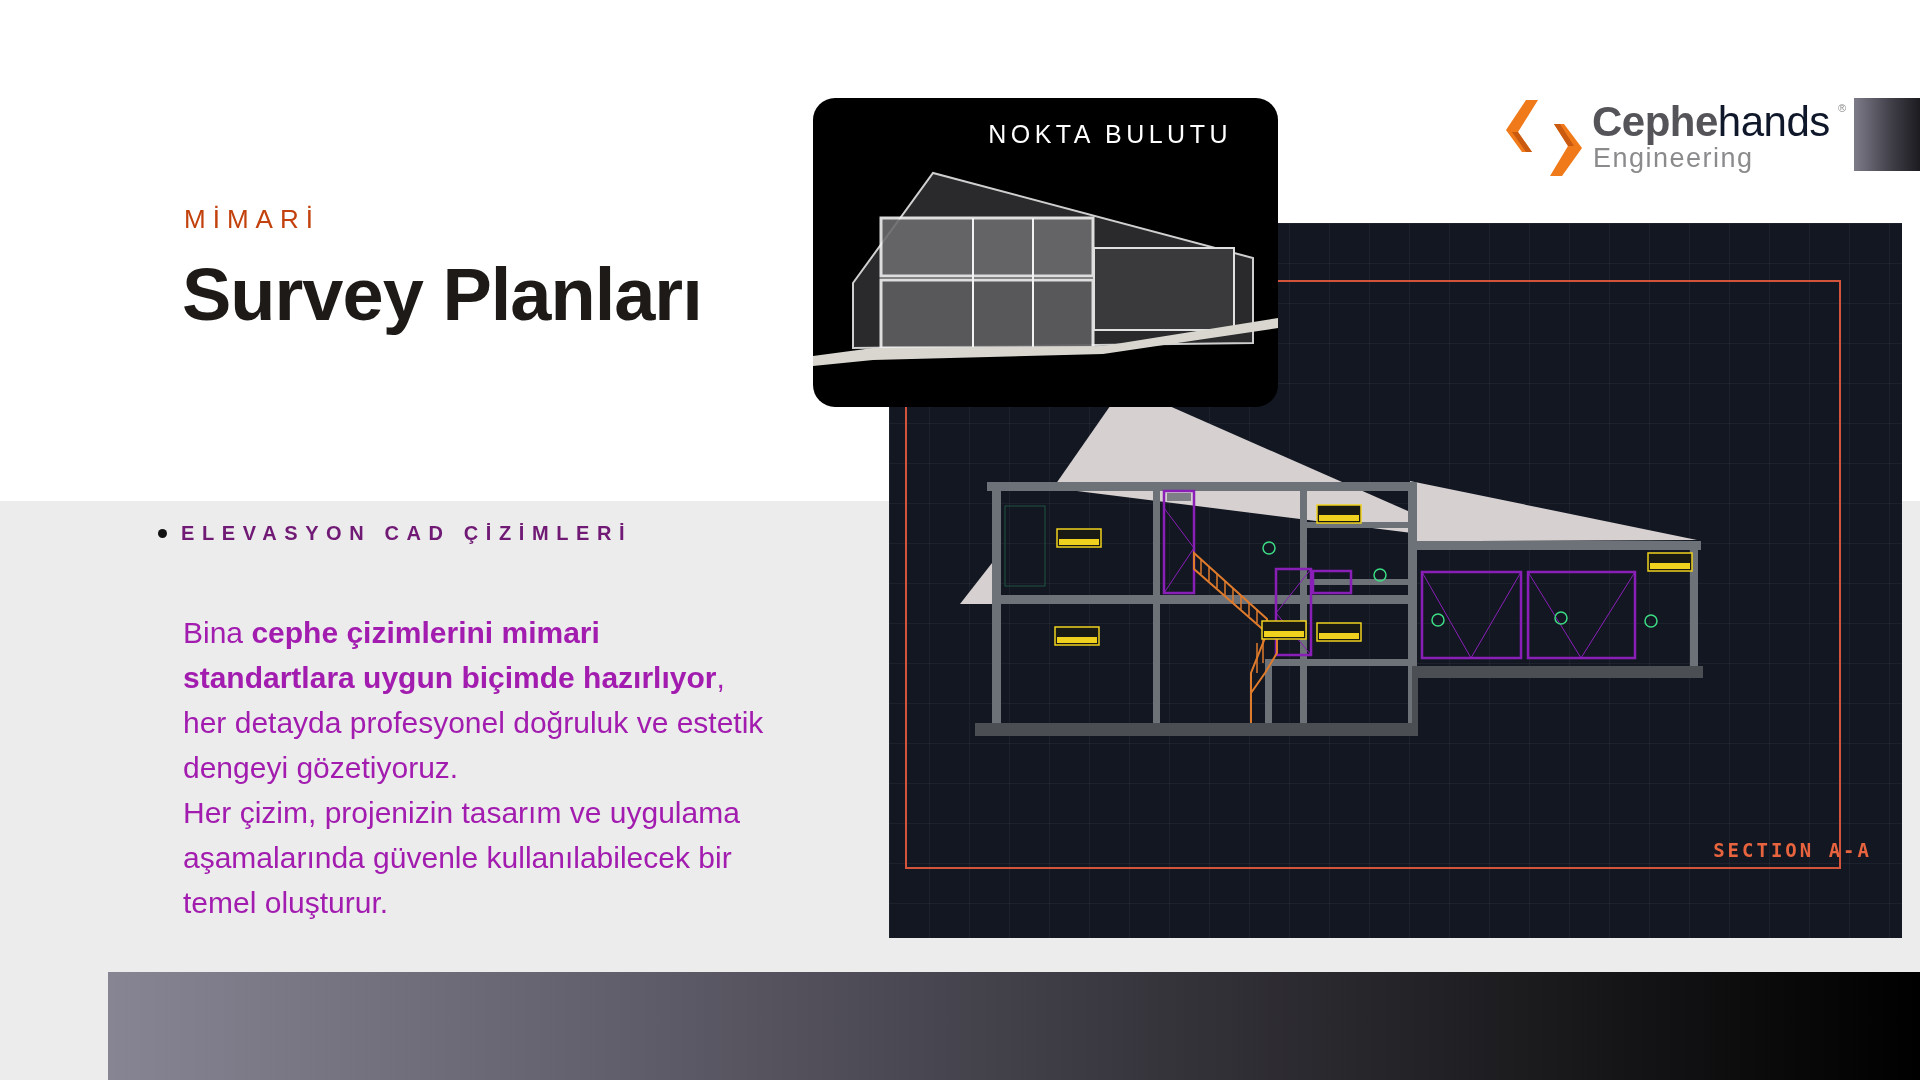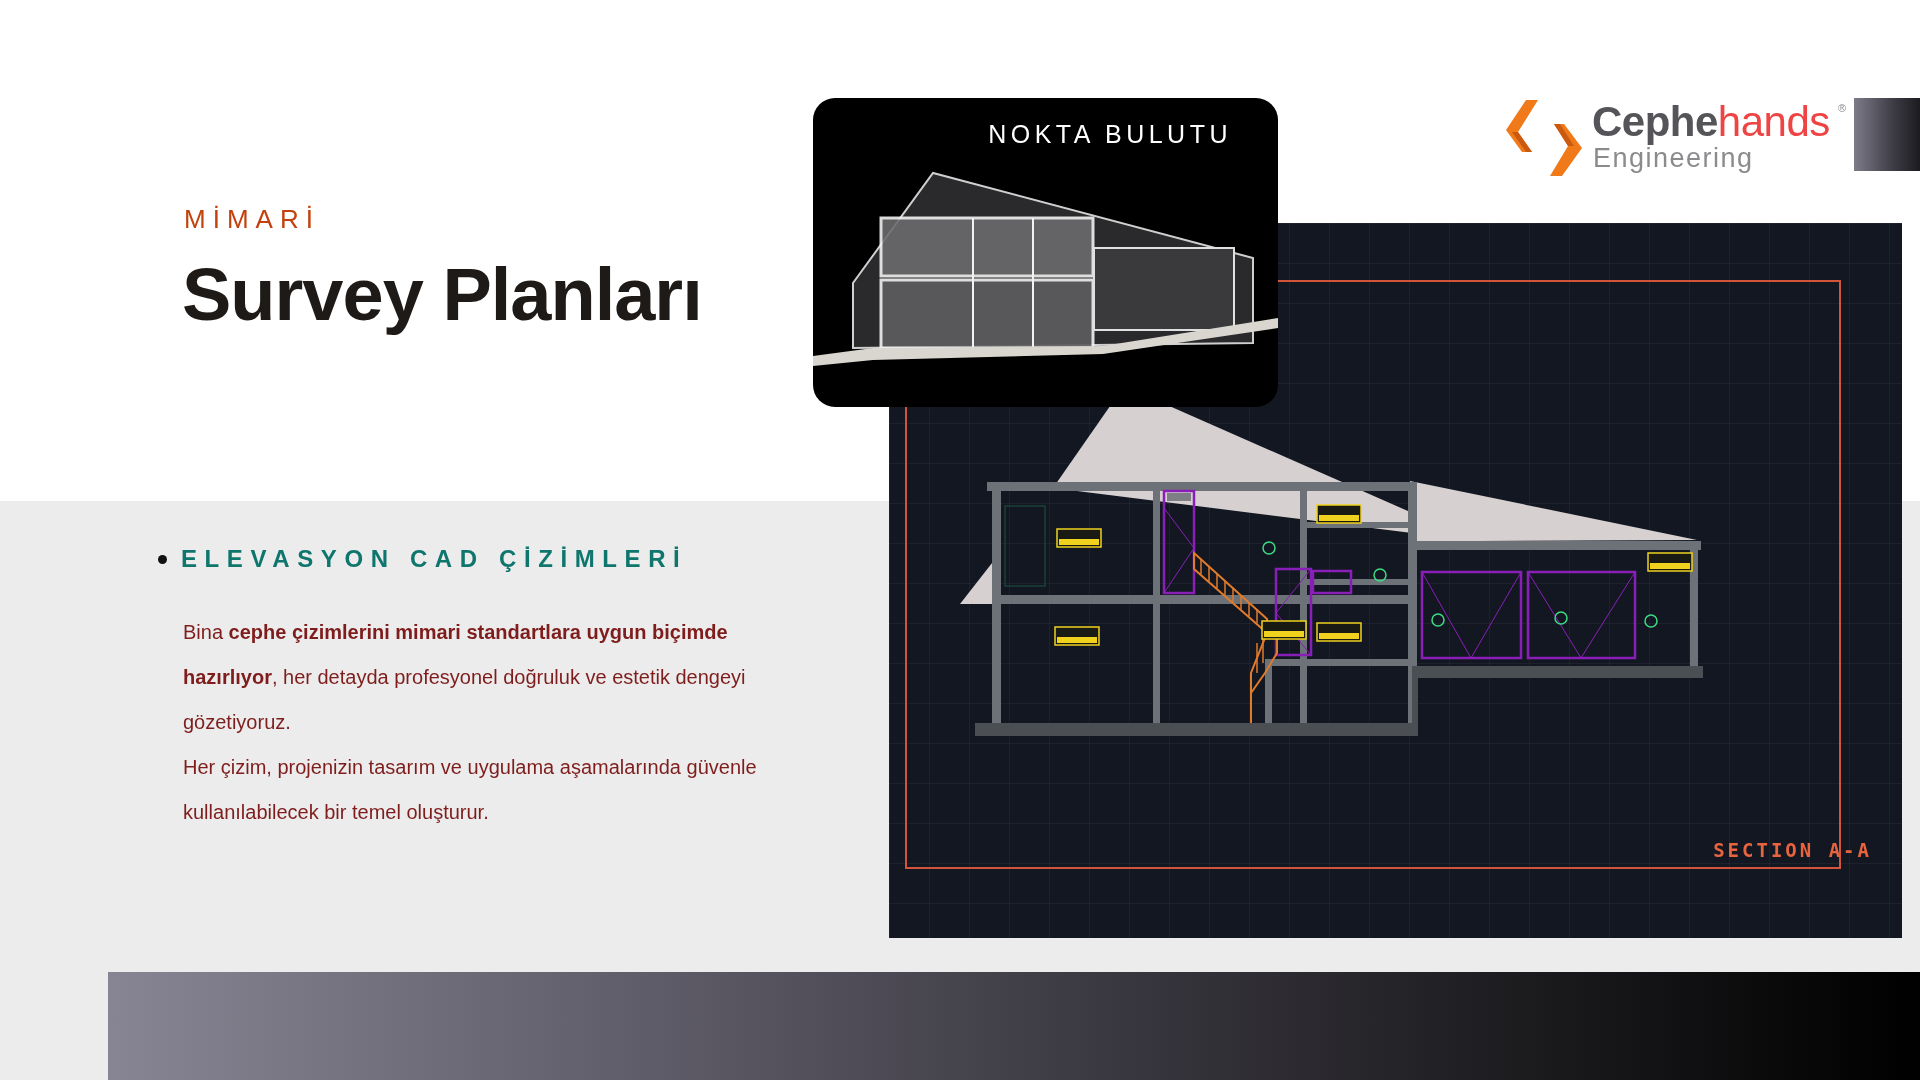--- a/index.html
+++ b/index.html
@@ -1,35 +1,35 @@
 <!DOCTYPE html>
 <html><head>
 <meta charset="utf-8">
 <style>
   html,body{margin:0;padding:0;}
   body{width:1920px;height:1080px;position:relative;overflow:hidden;background:#ffffff;font-family:"Liberation Sans","DejaVu Sans",sans-serif;}
   .top-bg{position:absolute;left:0;top:0;width:1920px;height:501px;background:#ffffff;}
   .bottom-bg{position:absolute;left:0;top:501px;width:1920px;height:579px;background:#ececec;}
   .eyebrow{position:absolute;left:184px;top:204px;font-size:26px;letter-spacing:7px;color:#c2410c;}
   .title{position:absolute;left:182px;top:252px;font-size:74px;font-weight:bold;color:#1d1a17;letter-spacing:-1px;}
-  .bullet-heading{position:absolute;left:158px;top:545px;font-size:24px;font-weight:bold;letter-spacing:7.6px;color:#0f766e;display:flex;align-items:center;}
+  .bullet-heading{position:absolute;left:158px;top:522px;font-size:20px;font-weight:bold;letter-spacing:7.6px;color:#701a75;display:flex;align-items:center;}
   .bullet-dot{width:9px;height:9px;border-radius:50%;background:#111;margin-right:14px;}
-  .body-text{position:absolute;left:183px;top:610px;width:590px;font-size:20px;line-height:45px;color:#7f1d1d;}
+  .body-text{position:absolute;left:183px;top:610px;width:590px;font-size:30px;line-height:45px;color:#a21caf;}
   .body-text b{font-weight:bold;}
   .cad-panel{position:absolute;left:889px;top:223px;width:965px;height:715px;background:#121722;
     background-image:linear-gradient(rgba(255,255,255,0.045) 1px,transparent 1px),linear-gradient(90deg,rgba(255,255,255,0.045) 1px,transparent 1px);
     background-size:40px 40px;overflow:hidden;padding-left:48px;}
   .cad-frame{position:absolute;left:16px;top:57px;width:932px;height:585px;border:2px solid #d2553b;}
   .section-label{position:absolute;right:30px;top:616px;color:#e8643e;font-size:19px;font-weight:bold;letter-spacing:3px;font-family:"DejaVu Sans Mono","Liberation Mono",monospace;}
   .cad-drawing{position:absolute;left:0;top:0;}
   .pc-card{position:absolute;left:773px;top:98px;width:465px;height:309px;background:#000;border-radius:22px;overflow:hidden;margin-left:40px;}
   .pc-title{position:absolute;right:46px;top:22px;color:#fff;font-size:25px;letter-spacing:4.5px;}
   .logo{position:absolute;left:1504px;top:98px;width:345px;height:78px;}
   .logo-text-main{position:absolute;left:88px;top:0px;font-size:42px;font-weight:bold;color:#545459;letter-spacing:-0.5px;}
-  .logo-text-main .light{font-weight:normal;color:#ef4444;}
+  .logo-text-main .light{font-weight:normal;color:#0f172a;}
   .logo-reg{position:absolute;left:334px;top:4px;font-size:11px;color:#8b8b8e;}
   .logo-sub{position:absolute;left:89px;top:45px;font-size:27px;color:#8b8b8e;letter-spacing:1.5px;}
   .logo-mark{position:absolute;left:0;top:0;}
   .corner-block{position:absolute;left:1854px;top:98px;width:66px;height:73px;background:linear-gradient(90deg,#7c7b88 0%,#3d3c45 60%,#1c1b20 100%);}
   .footer-bar{position:absolute;left:108px;top:972px;width:1812px;height:108px;background:linear-gradient(90deg,#878593 0%,#5f5c69 30%,#3a3840 55%,#1c1b1e 78%,#000 100%);}
 </style>
 </head>
 <body>
 
 <div class="top-bg"></div>

